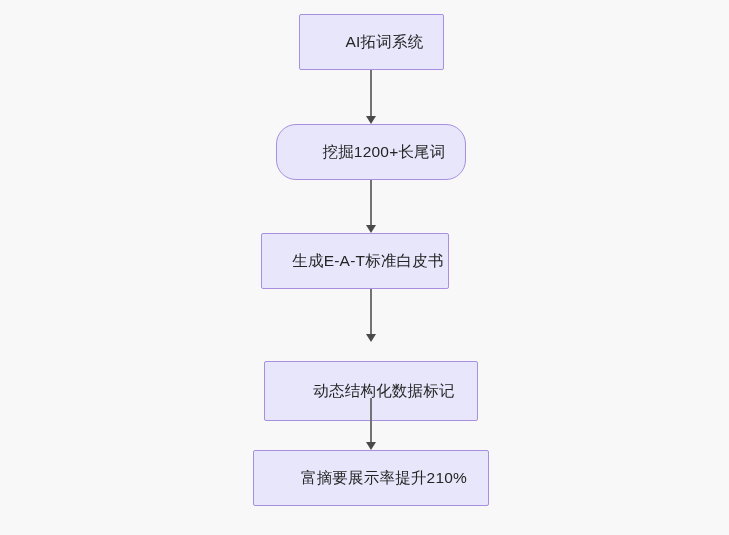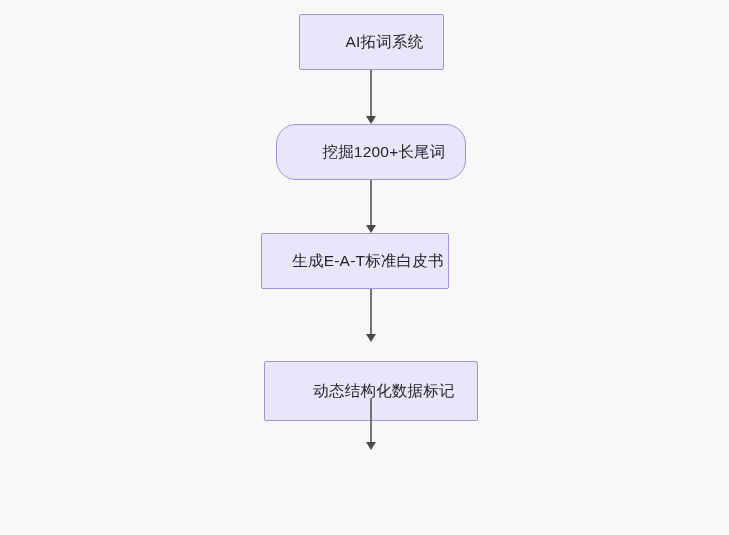--- a/index.html
+++ b/index.html
@@ -92,14 +92,17 @@
 
   <div class="node" style="left:264px; top:348px; width:214px; height:60px;margin-top:13px;">
     <span class="node-label">动态结构化数据标记</span>
   </div>
 
   <div class="connector" style="left:365px; top:398px; height:52px;">
     <div class="line" style="height:44px;"></div>
     <div class="head" style="top:44px;"></div>
   </div>
 
+  <div class="node" style="left:253px; top:450px; width:236px; height:56px;">
+    <span class="node-label">富摘要展示率提升210%</span>
+  </div>
 
 </div>
 
 </body></html>

